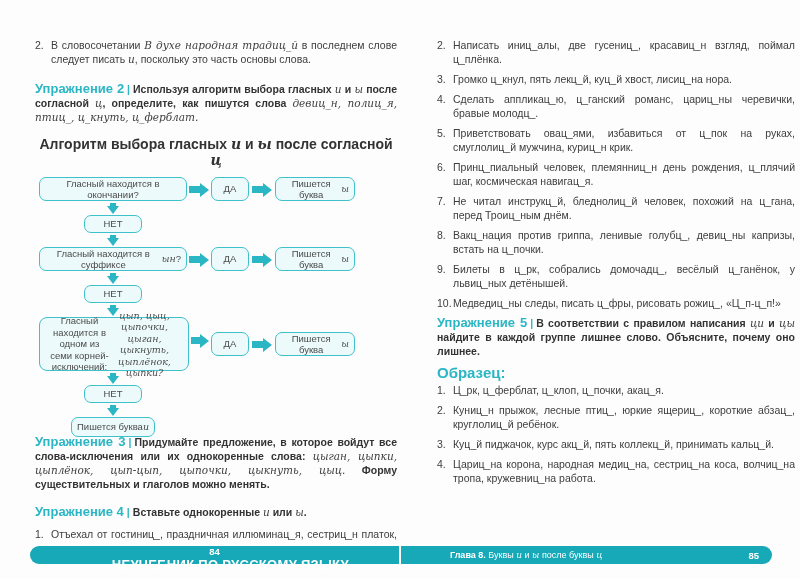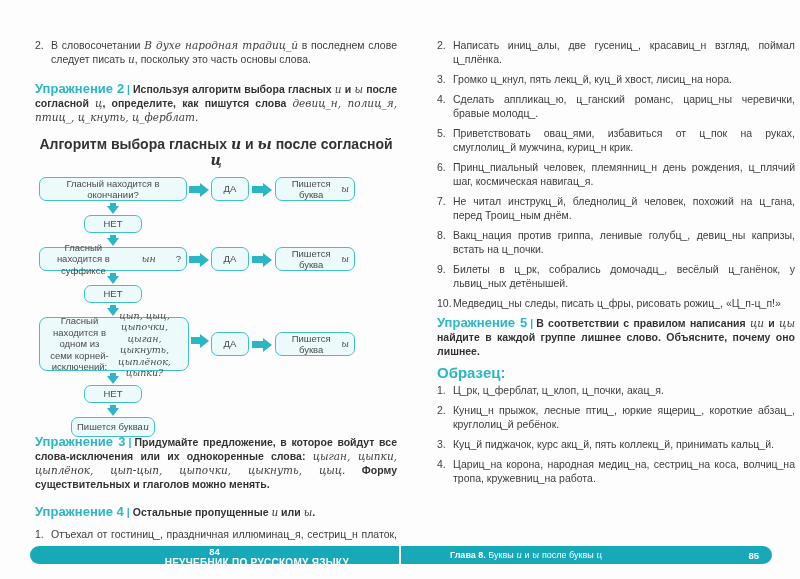--- a/index.html
+++ b/index.html
@@ -65,21 +65,21 @@
 
   .sample-label{color:var(--accent);font-weight:700;font-size:15px;margin-bottom:2px;}
 
   .footer-bar{
     position:absolute;top:546px;height:18px;background:var(--footer);
     display:flex;align-items:center;color:#fff;
   }
   .footer-left{left:30px;width:369px;border-radius:9px 0 0 9px;padding:0 12px;flex-direction:column;}
   .footer-right{left:401px;width:371px;border-radius:0 9px 9px 0;padding:0 13px;gap:31px;}
   .footer-pagenum{font-size:9.5px;font-weight:700;}
-  .footer-title{font-size:10px;font-weight:700;letter-spacing:.3px;margin-left:auto;margin-right:38px;}
+  .footer-title{font-size:13px;font-weight:700;letter-spacing:.3px;margin-left:auto;margin-right:38px;}
   .footer-chapter{font-size:9px;margin-left:36px;}
   .footer-chapter .seg-b{color:#fff;}
   .footer-chapter .seg-i{color:#eafcff;}
   .footer-right .footer-pagenum{margin-left:auto;}
 
   .mb16{margin-bottom:16px;}
   .mb14{margin-bottom:14px;}
   .mb8{margin-bottom:8px;}
 </style>
 </head>
@@ -108,21 +108,21 @@
     <div class="harrow" style="left:217px;top:13px;width:11px;"></div>
     <div class="fc-box" style="left:240px;top:4px;width:80px;height:24px;">
         <span class="seg-n">Пишется буква </span>
         <span class="seg-i">ы</span>
       </div>
 
     <div class="varrow" style="left:75px;top:30px;height:3px;"></div>
     <div class="fc-box" style="left:49px;top:42px;width:58px;height:18px;">НЕТ</div>
     <div class="varrow" style="left:75px;top:62px;height:3px;"></div>
 
-    <div class="fc-box" style="left:4px;top:74px;width:148px;height:24px;gap:20px;">
+    <div class="fc-box" style="left:4px;top:74px;width:148px;height:24px;">
         <span class="seg-n">Гласный находится в суффиксе </span>
         <span class="seg-i">ын</span>
         <span class="seg-n">?</span>
       </div>
     <div class="harrow" style="left:154px;top:83px;width:11px;"></div>
     <div class="fc-box" style="left:176px;top:74px;width:38px;height:24px;">ДА</div>
     <div class="harrow" style="left:217px;top:83px;width:11px;"></div>
     <div class="fc-box" style="left:240px;top:74px;width:80px;height:24px;">
         <span class="seg-n">Пишется буква </span>
         <span class="seg-i">ы</span>
@@ -151,21 +151,21 @@
         <span class="seg-n">Пишется буква </span>
         <span class="seg-i">и</span>
       </div>
   </div>
 
   <div class="exercise txt mb14">
     <span class="ex-label">Упражнение 3</span><span class="ex-sep">|</span><span><span class="seg-b">Придумайте предложение, в которое войдут все слова-исключения или их однокоренные слова: </span><span class="seg-i">цыган, цыпки, цыплёнок, цып-цып, цыпочки, цыкнуть, цыц.</span><span class="seg-b"> Форму существительных и глаголов можно менять.</span></span>
   </div>
 
   <div class="exercise txt mb8">
-    <span class="ex-label">Упражнение 4</span><span class="ex-sep">|</span><span><span class="seg-b">Остальные пропущенные </span><span class="seg-i">и</span><span class="seg-b"> или </span><span class="seg-i">ы</span><span class="seg-b">.</span></span>
+    <span class="ex-label">Упражнение 4</span><span class="ex-sep">|</span><span><span class="seg-b">Вставьте однокоренные </span><span class="seg-i">и</span><span class="seg-b"> или </span><span class="seg-i">ы</span><span class="seg-b">.</span></span>
   </div>
 
   <div class="list-item">
     <span class="num">1.</span>
     <span class="body txt">Отъехал от гостиниц_, праздничная иллюминац_я, сестриц_н платок, ходить на ц_почках.</span>
   </div>
 </div>
 
 <div class="page page-right">
 

